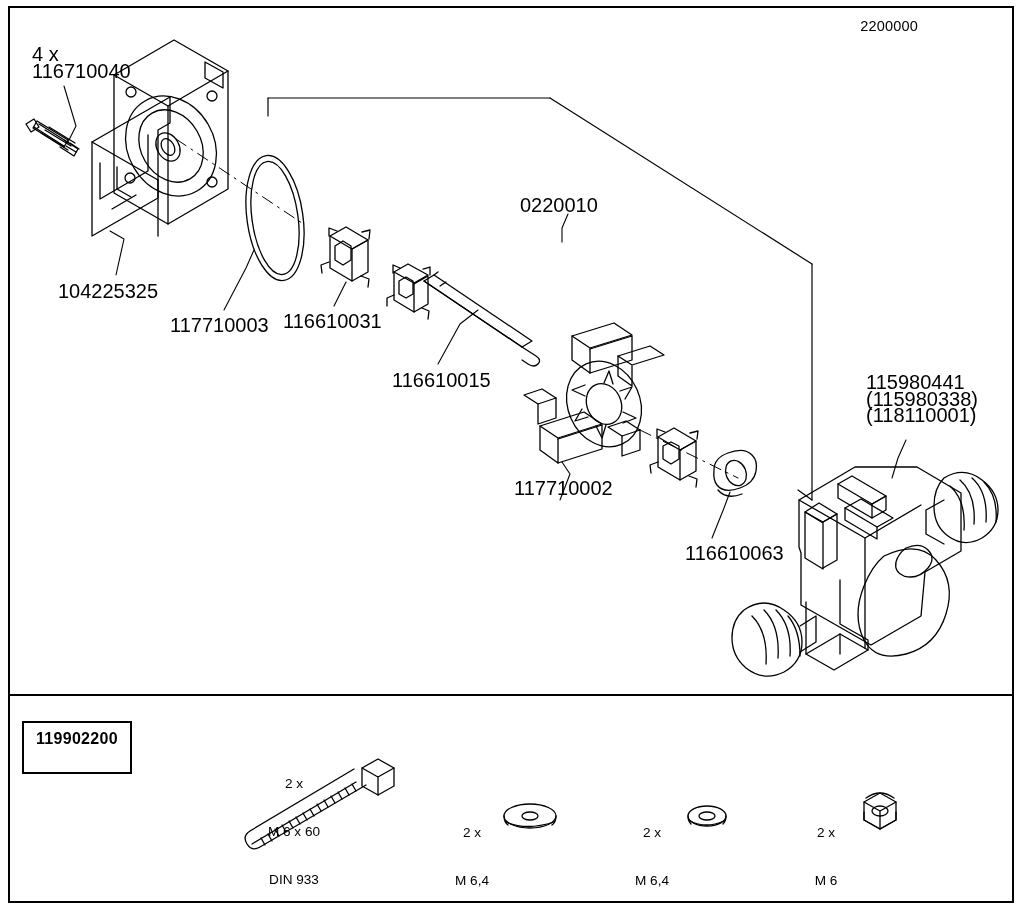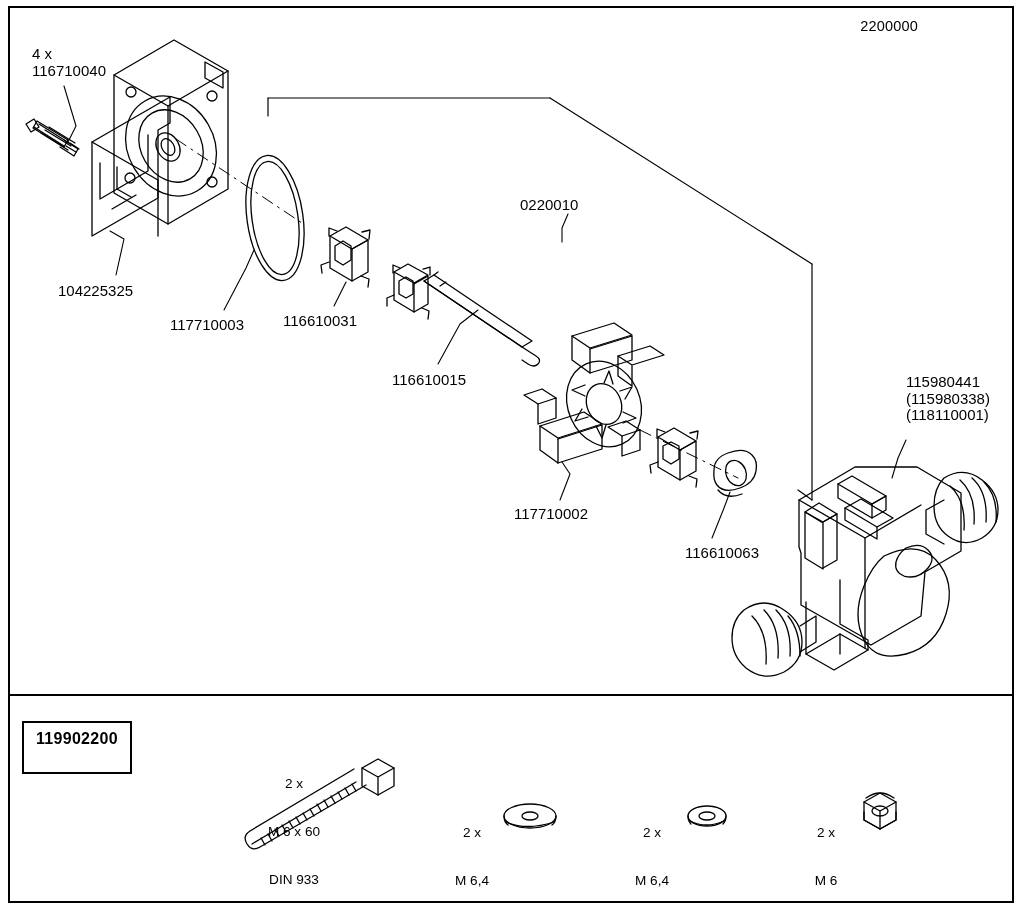--- a/index.html
+++ b/index.html
@@ -49,21 +49,21 @@
     left: 22px;
     top: 721px;
     border: 2px solid #000;
     padding: 7px 12px 24px 12px;
     font-size: 16px;
     font-weight: bold;
     letter-spacing: 0.3px;
   }
   .lbl {
     position: absolute;
-    font-size: 15px;
+    font-size: 20px;
     line-height: 16.5px;
     white-space: pre;
   }
   svg.art {
     position: absolute;
     left: 0; top: 0;
     width: 1024px;
     height: 911px;
     pointer-events: none;
   }
@@ -239,23 +239,23 @@
     </g>
   </svg>
 
   <div class="lbl" style="left:32px;  top:46px;">4 x
 116710040</div>
   <div class="lbl" style="left:58px;  top:283px;">104225325</div>
   <div class="lbl" style="left:170px; top:317px;">117710003</div>
   <div class="lbl" style="left:283px; top:313px;">116610031</div>
   <div class="lbl" style="left:392px; top:372px;text-align:right;">116610015</div>
   <div class="lbl" style="left:520px; top:197px;">0220010</div>
-  <div class="lbl" style="left:514px; top:506px;">117710002</div>
+  <div class="lbl" style="left:514px; top:480px;">117710002</div>
   <div class="lbl" style="left:663px; top:545px;margin-left:22px;">116610063</div>
-  <div class="lbl" style="left:866px; top:374px;margin-left:40px;">115980441
+  <div class="lbl" style="left:866px; top:374px;">115980441
 (115980338)
 (118110001)</div>
 
   <div class="kit-box">119902200</div>
 
   <svg class="art" viewBox="0 0 1024 911" xmlns="http://www.w3.org/2000/svg">
     <g fill="none" stroke="#000" stroke-width="1.3" stroke-linecap="round" stroke-linejoin="round">
 
       <g>
         <path d="M362 768 l16 -9 l16 9 l0 18 l-16 9 l-16 -9 z"></path>

